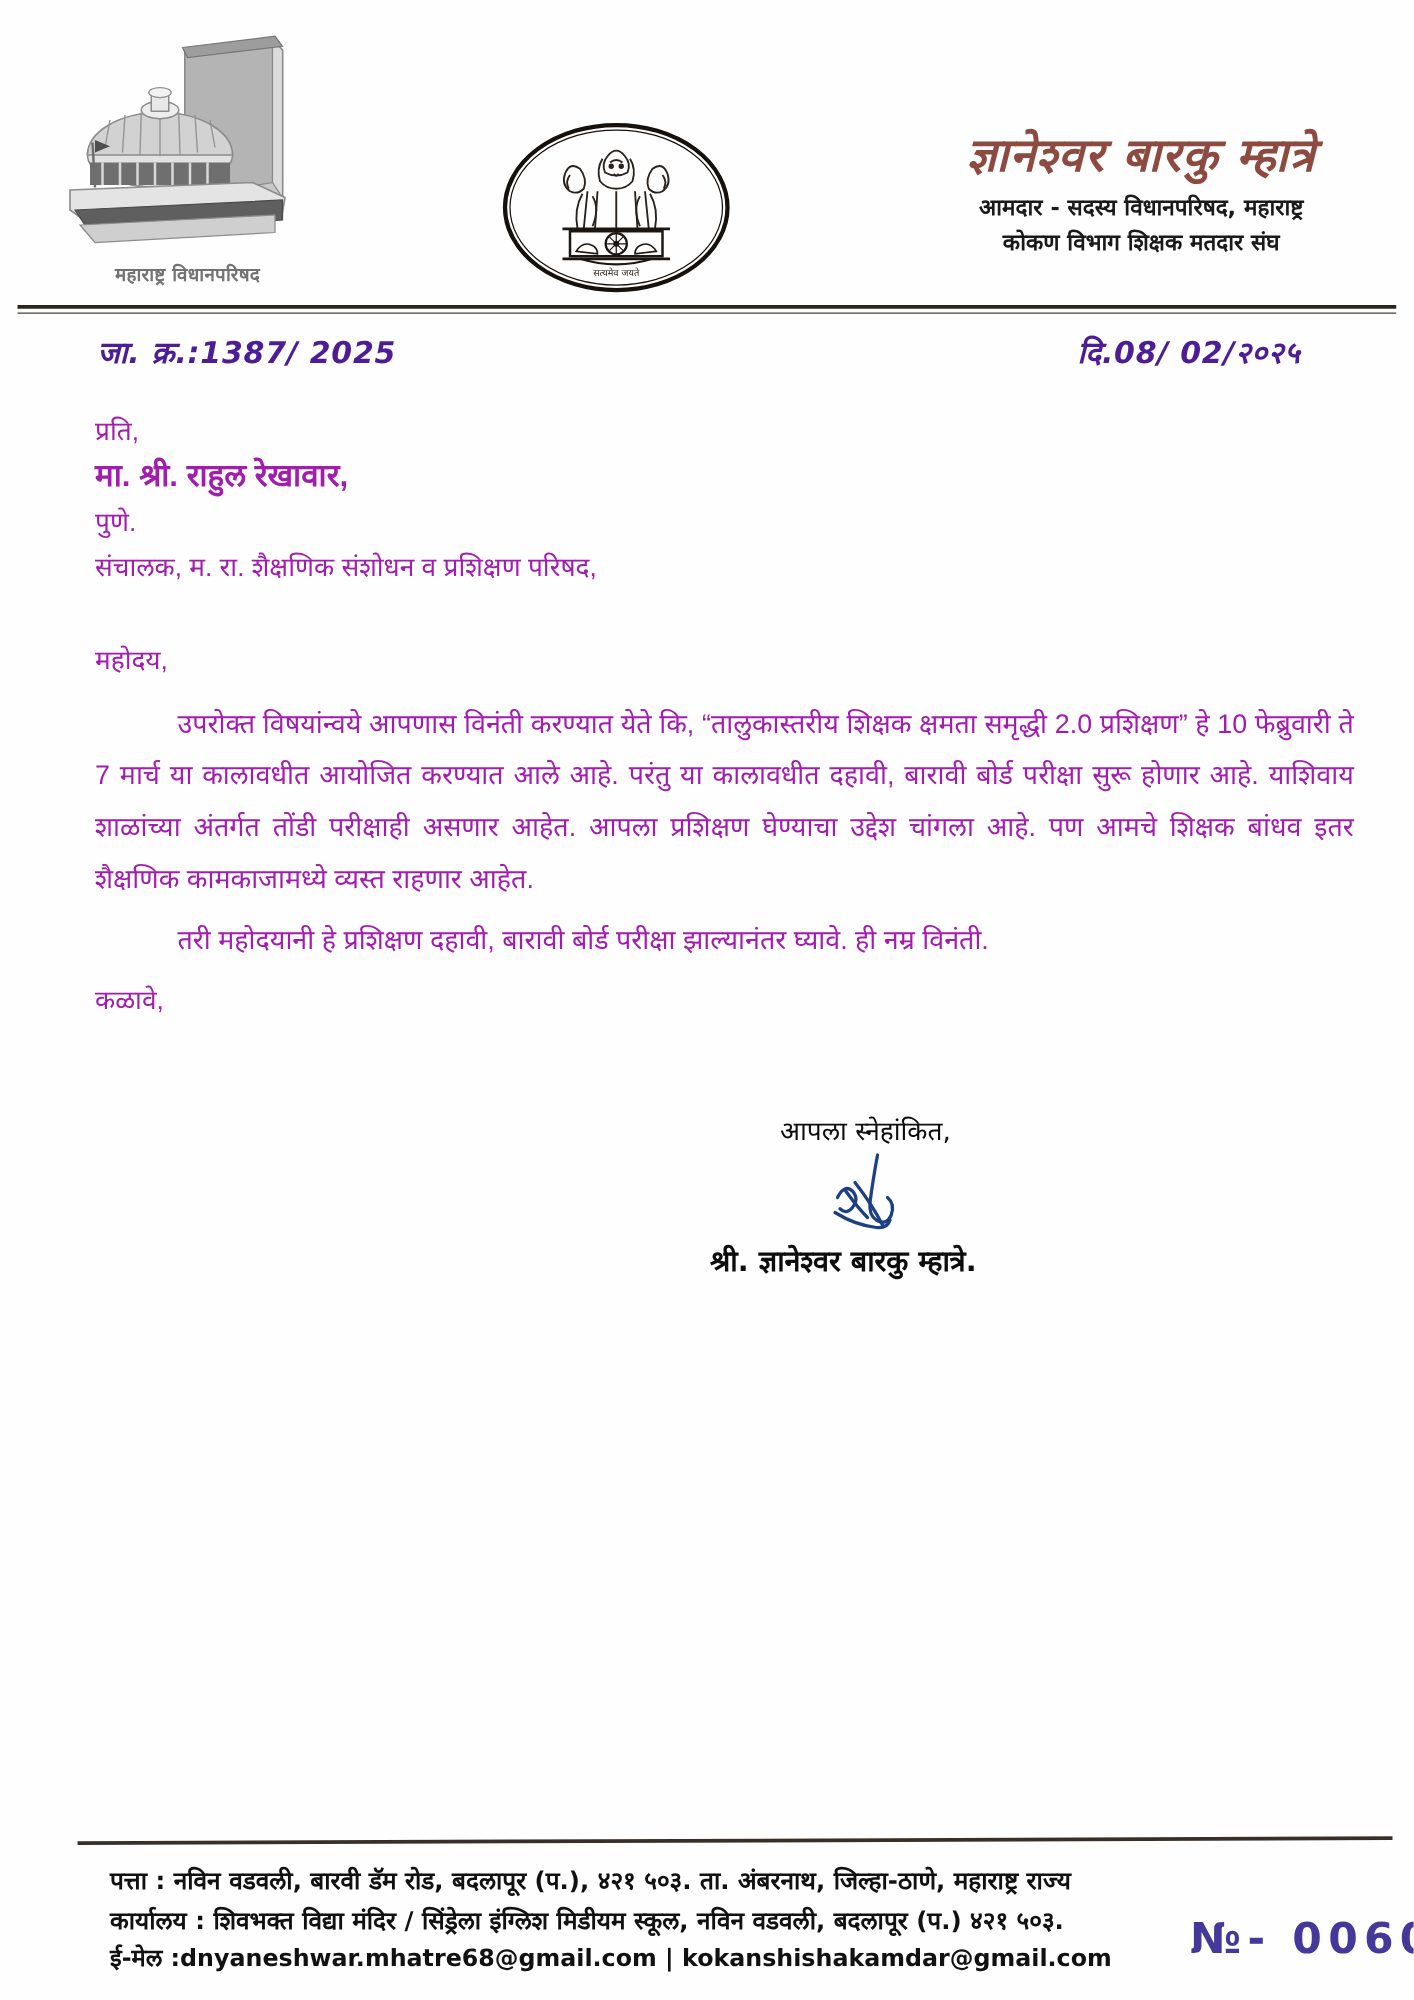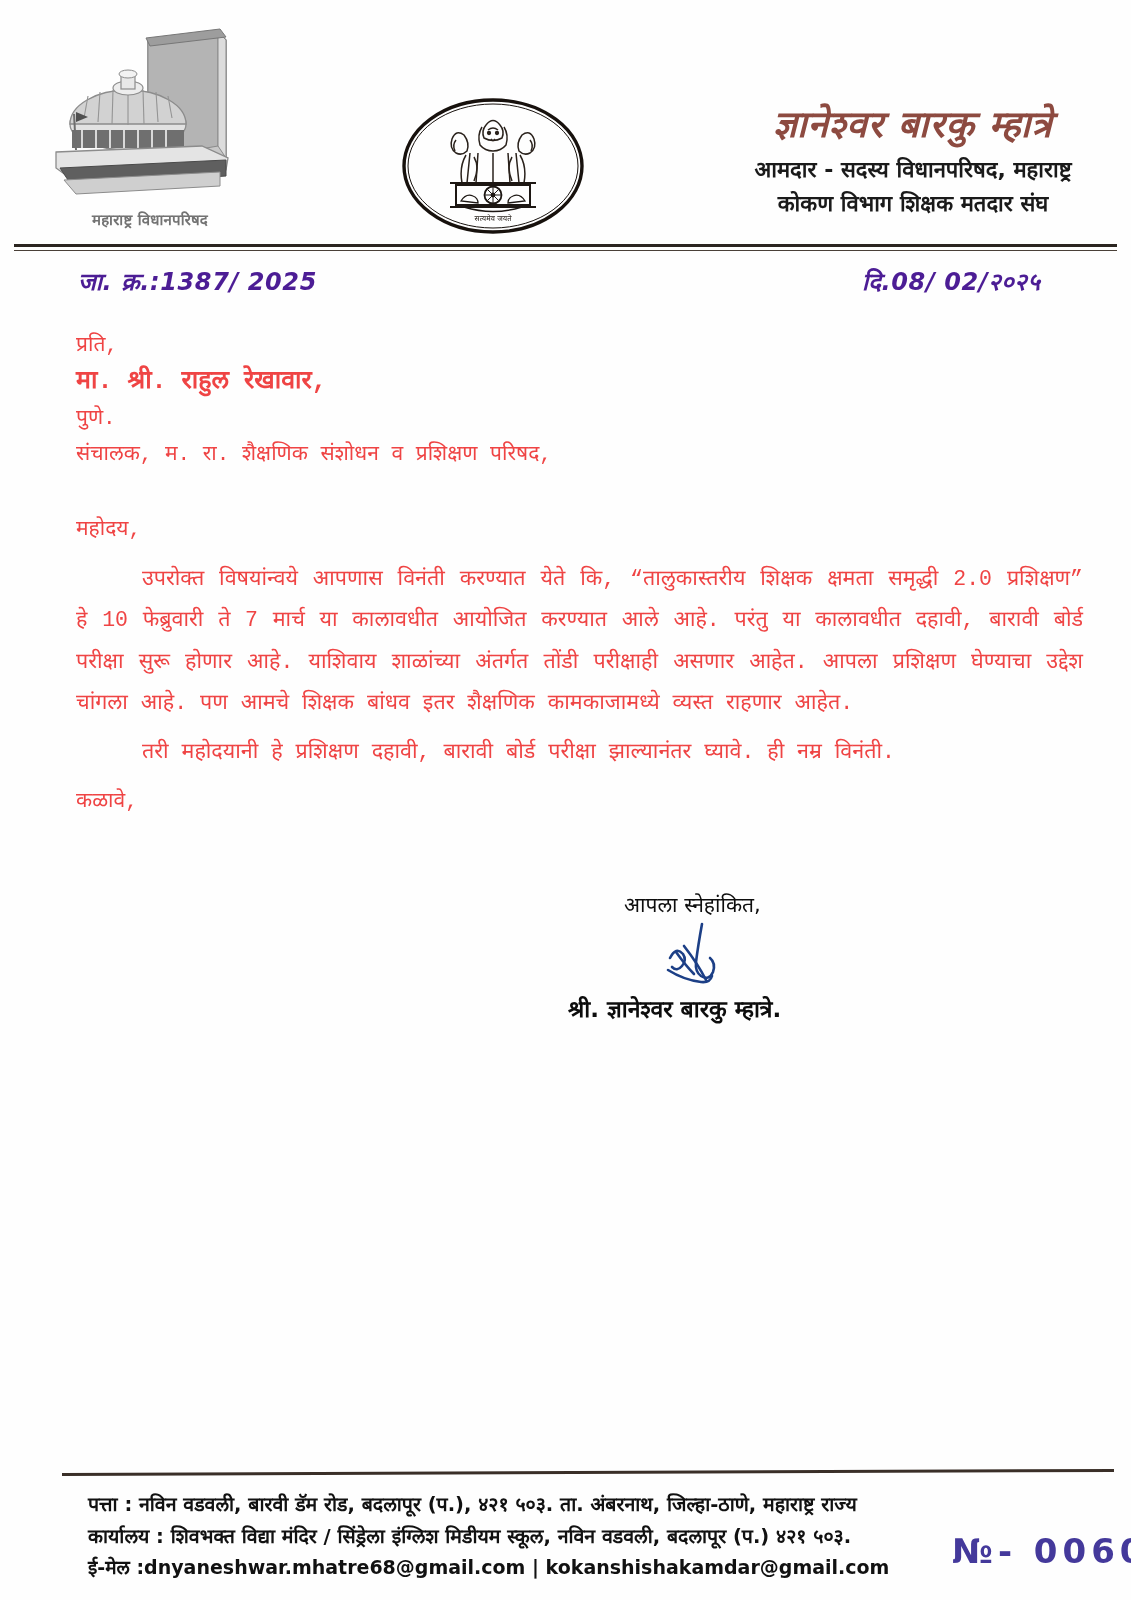--- a/index.html
+++ b/index.html
@@ -64,21 +64,21 @@
     font-size: 37px;
     font-weight: 700;
     font-style: italic;
     color: #8d4a40;
     line-height: 1.12;
     letter-spacing: 1px;
     white-space: nowrap;
   }
   .mp-sub {
     font-family: "DejaVu Sans", sans-serif;
-    font-size: 22px;
+    font-size: 18px;
     font-weight: 700;
     color: #1a1a1a;
     line-height: 1.42;
     margin-top: 9px;
     white-space: nowrap;
   }
 
   .rule-thick {
     position: absolute;
     left: 14px;
@@ -117,22 +117,22 @@
   .ref-date { position: absolute; left: 862px; top: 0; }
 
   
   .body-area {
     position: absolute;
     left: 0;
     top: 330px;
     width: 1131px;
   }
   .dev {
-    font-family: Liberation Mono, monospace;
-    color: #ef4444;
+    font-family: Liberation Sans, sans-serif;
+    color: #a21caf;
   }
   .to-line {
     margin-left: 76px;
     font-size: 21px;
     line-height: 1.48;
   }
   .to-name {
     margin-left: 76px;
     font-size: 25px;
     font-weight: 700;

